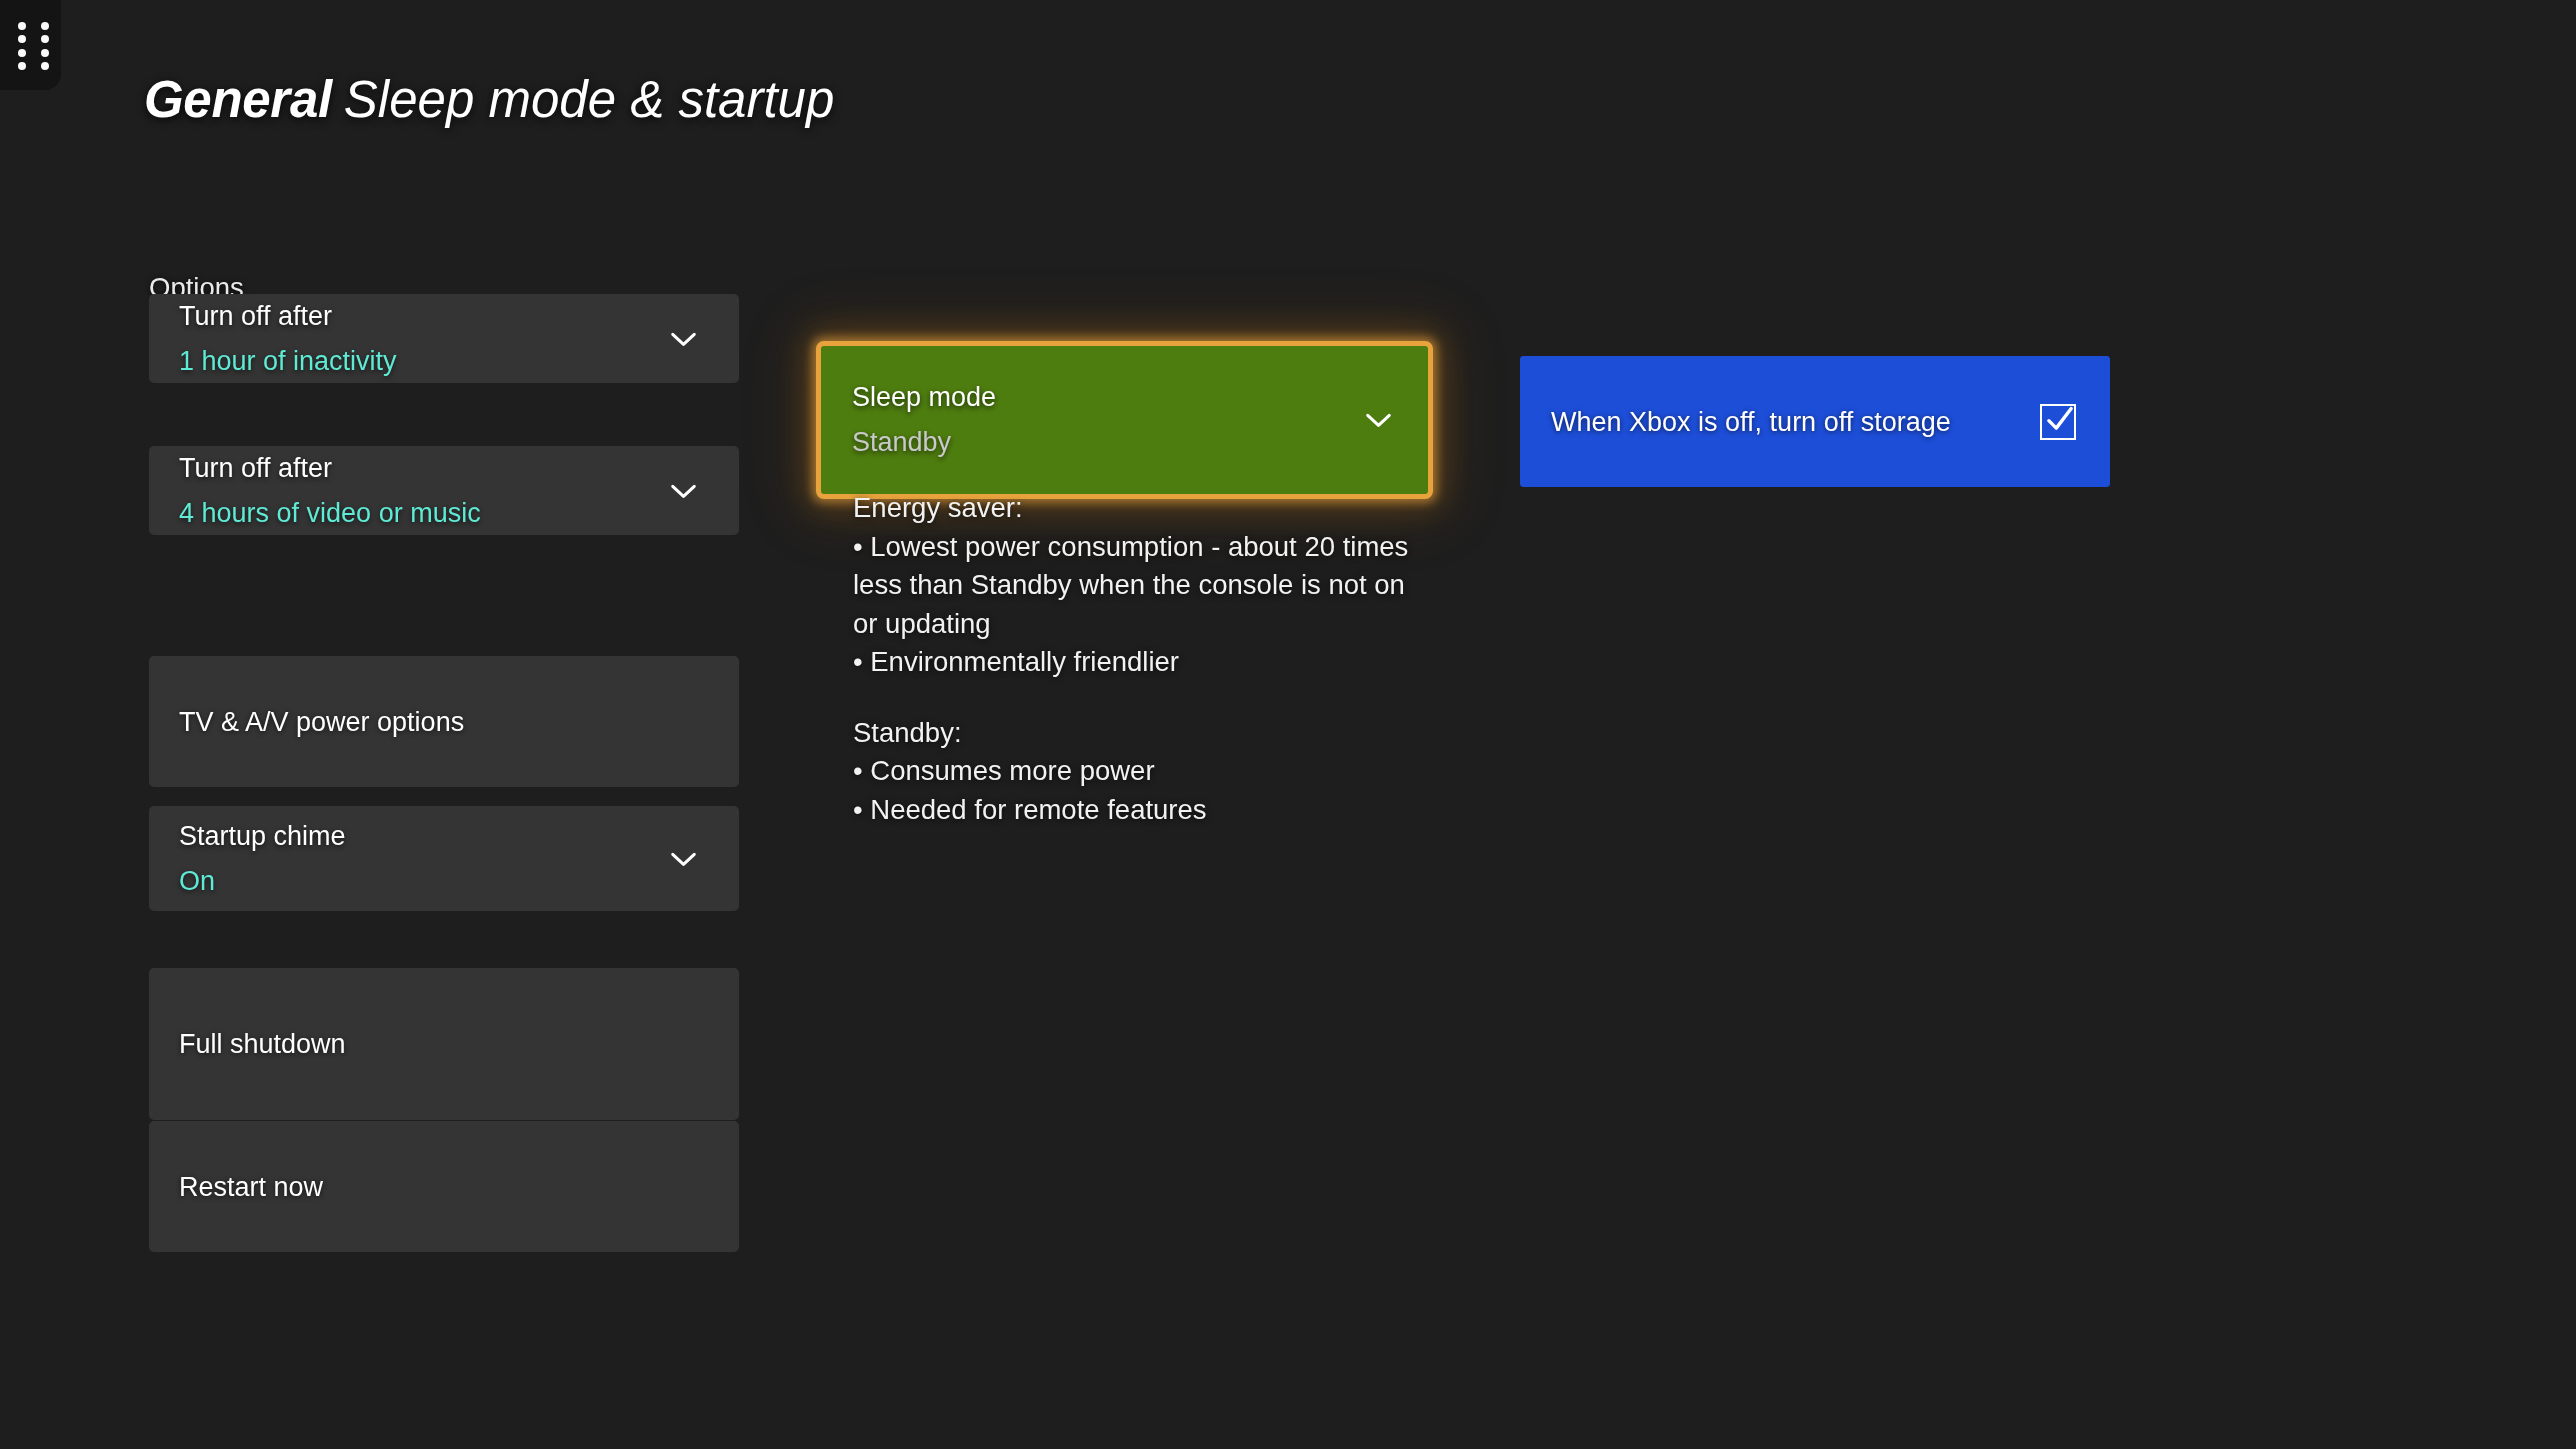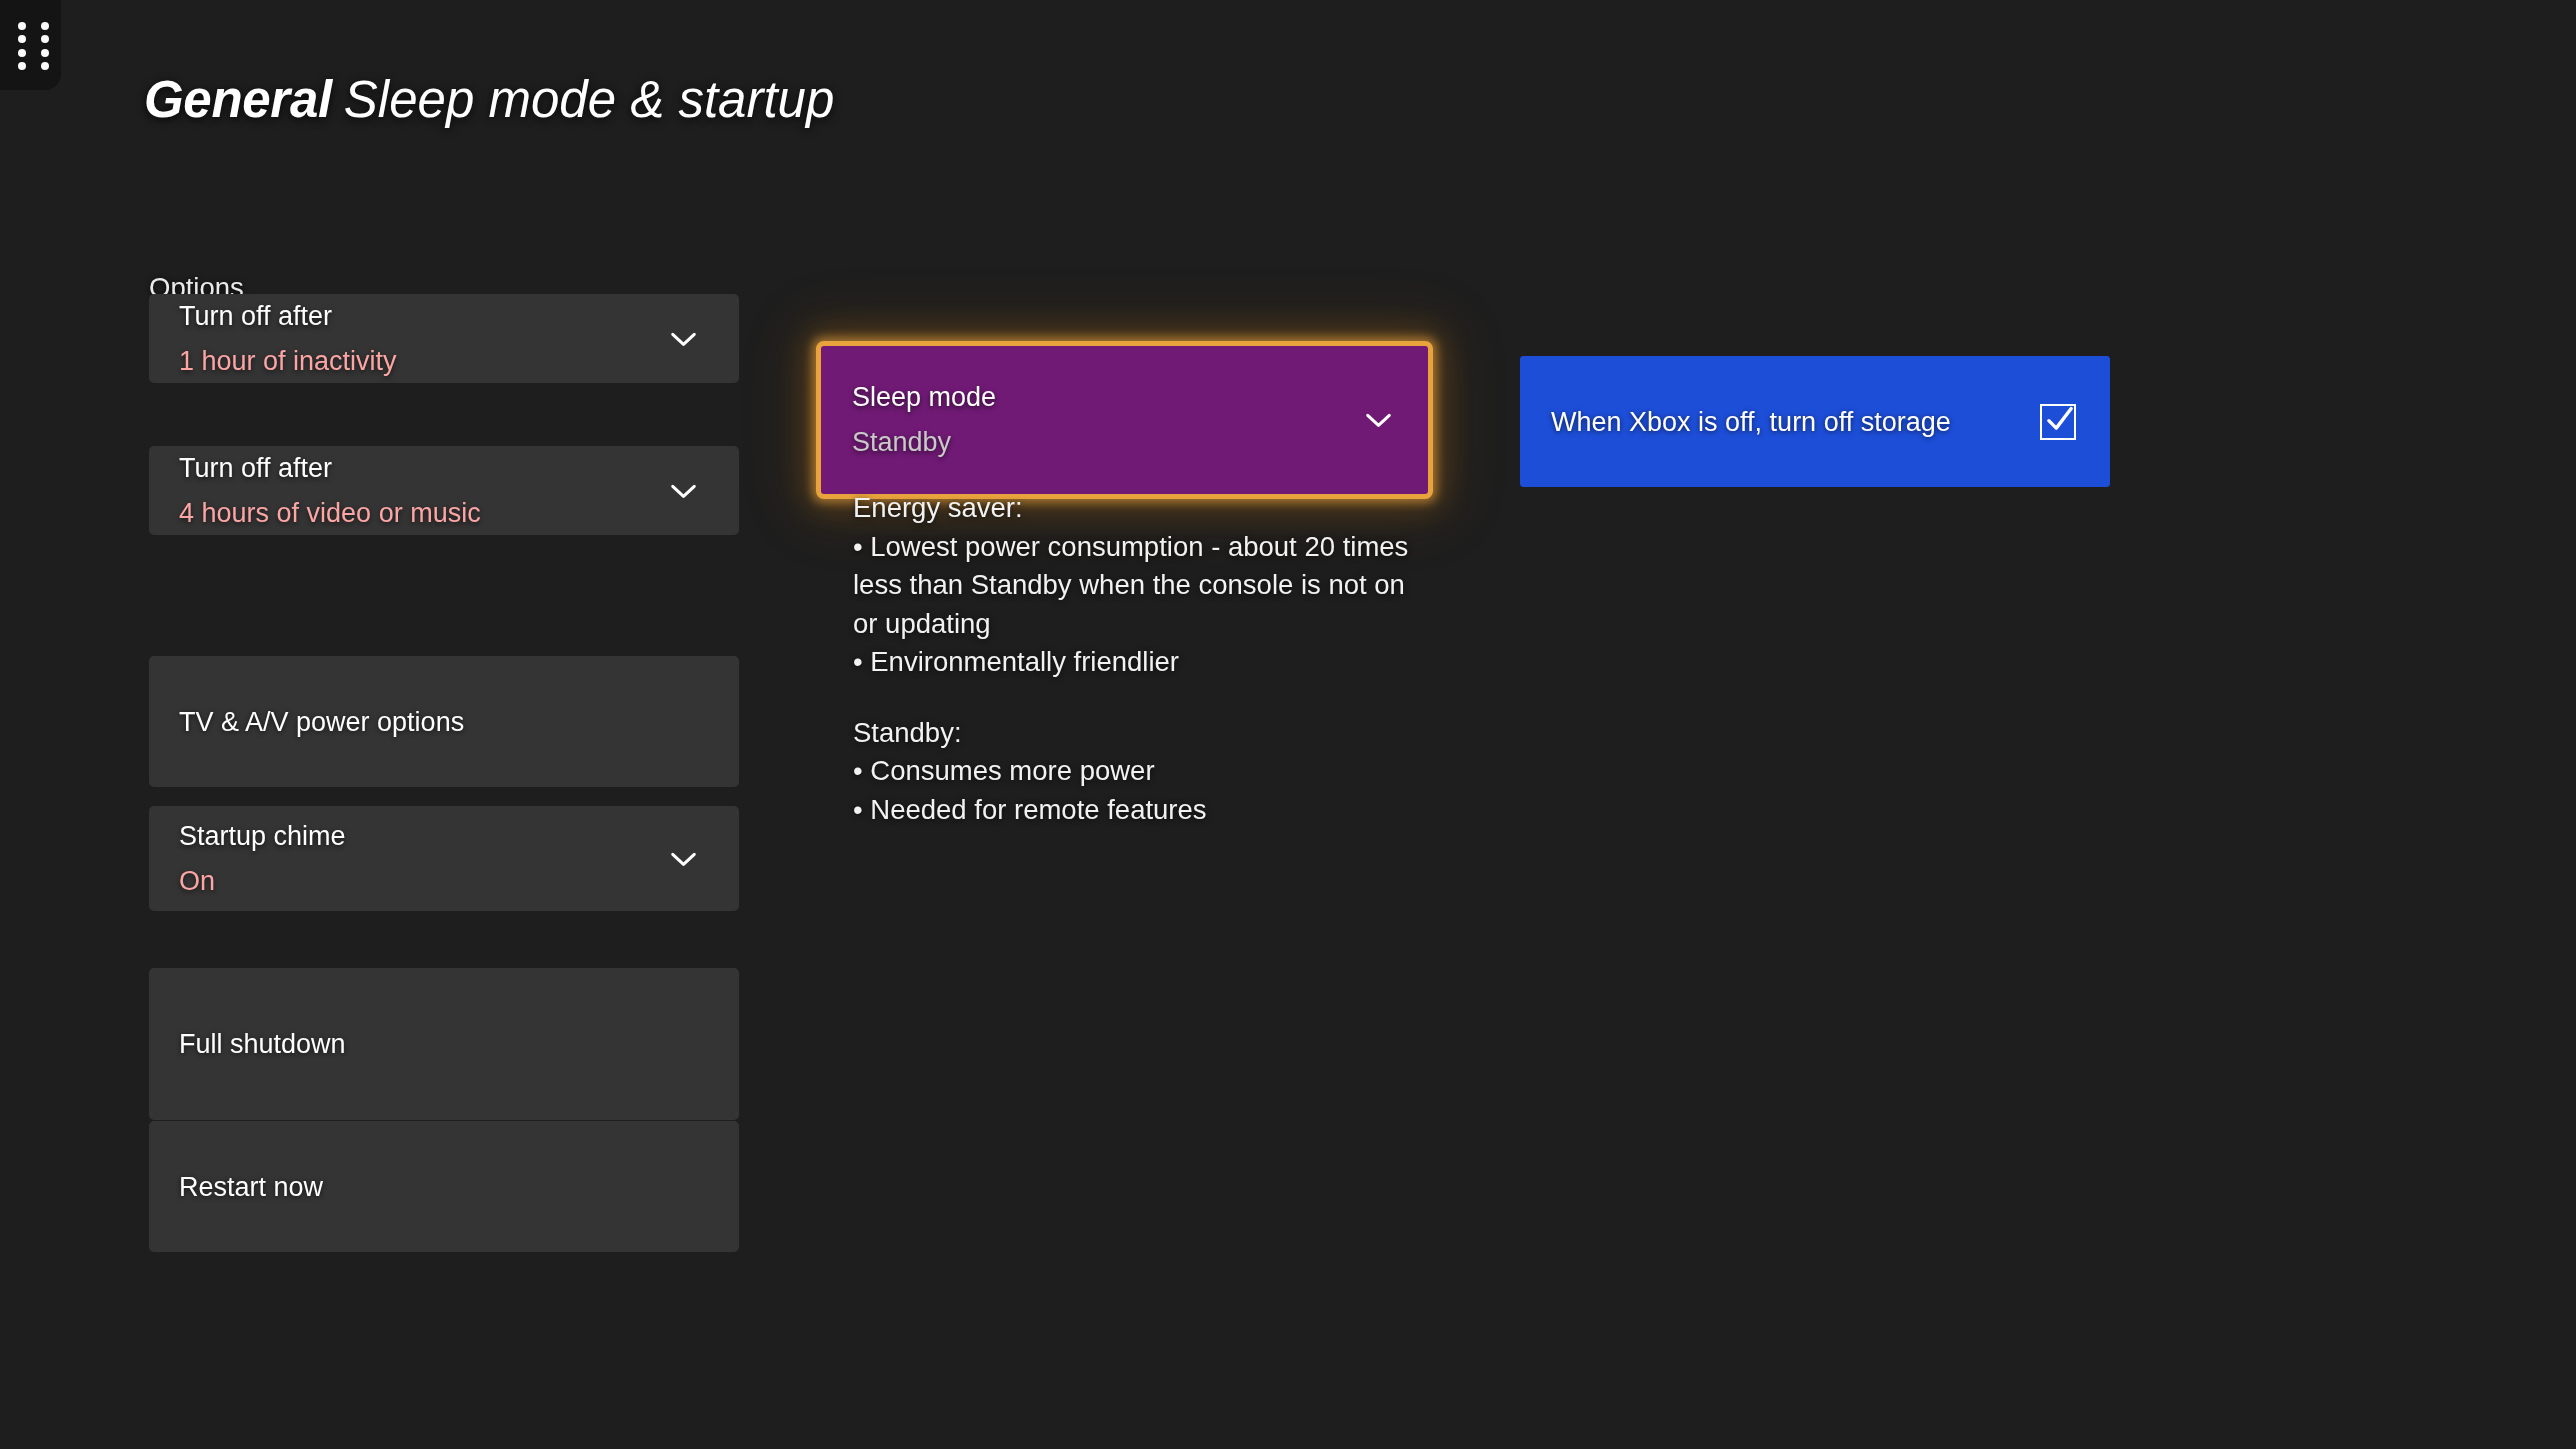--- a/index.html
+++ b/index.html
@@ -60,21 +60,21 @@
   .card-text{
     position:absolute;
     left:30px; right:81px;
   }
   .card-title{
     font-size:27px; font-weight:400; color:#ffffff;
     line-height:1.12; white-space:nowrap;
     text-shadow:0 1.3px 5.4px rgba(0,0,0,.65);
   }
   .card-value{
-    font-size:27px; font-weight:400; color:#fca5a5;
+    font-size:27px; font-weight:400; color:#5eead4;
     line-height:1.12; margin-top:14.8px; white-space:nowrap;
     text-shadow:0 1.3px 5.4px rgba(0,0,0,.6);
   }
   .chev{
     position:absolute; right:38px; top:50%;
     transform:translateY(-50%);
     width:35px; height:35px;
   }
   .chev svg{ display:block; width:35px; height:35px; }
 
@@ -83,21 +83,21 @@
   .two-line .card-text{ top:50%; transform:translateY(-50%); }
   .one-line .card-text{ top:50%; transform:translateY(-50%); }
 
   
   .focus-wrap{
     position:absolute;
     left:816px; top:341px;
     width:617px; height:158px;
     border:5.4px solid #e8a33d;
     border-radius:8px;
-    background:#701a75;
+    background:#4d7c0f;
     box-shadow:
       0 0 9.4px 3.4px rgba(232,163,61,.55),
       0 0 29.5px 9.4px rgba(212,132,30,.26),
       0 0 60px 20px rgba(160,96,16,.14);
   }
   .focus-wrap .card-text{ left:31px; right:74px; top:50%; transform:translateY(-50%); }
   .focus-wrap .card-title{ color:#ffffff; }
   .focus-wrap .card-value{ color:#c9c9c9; }
   .focus-wrap .chev{ right:32px; }
 

